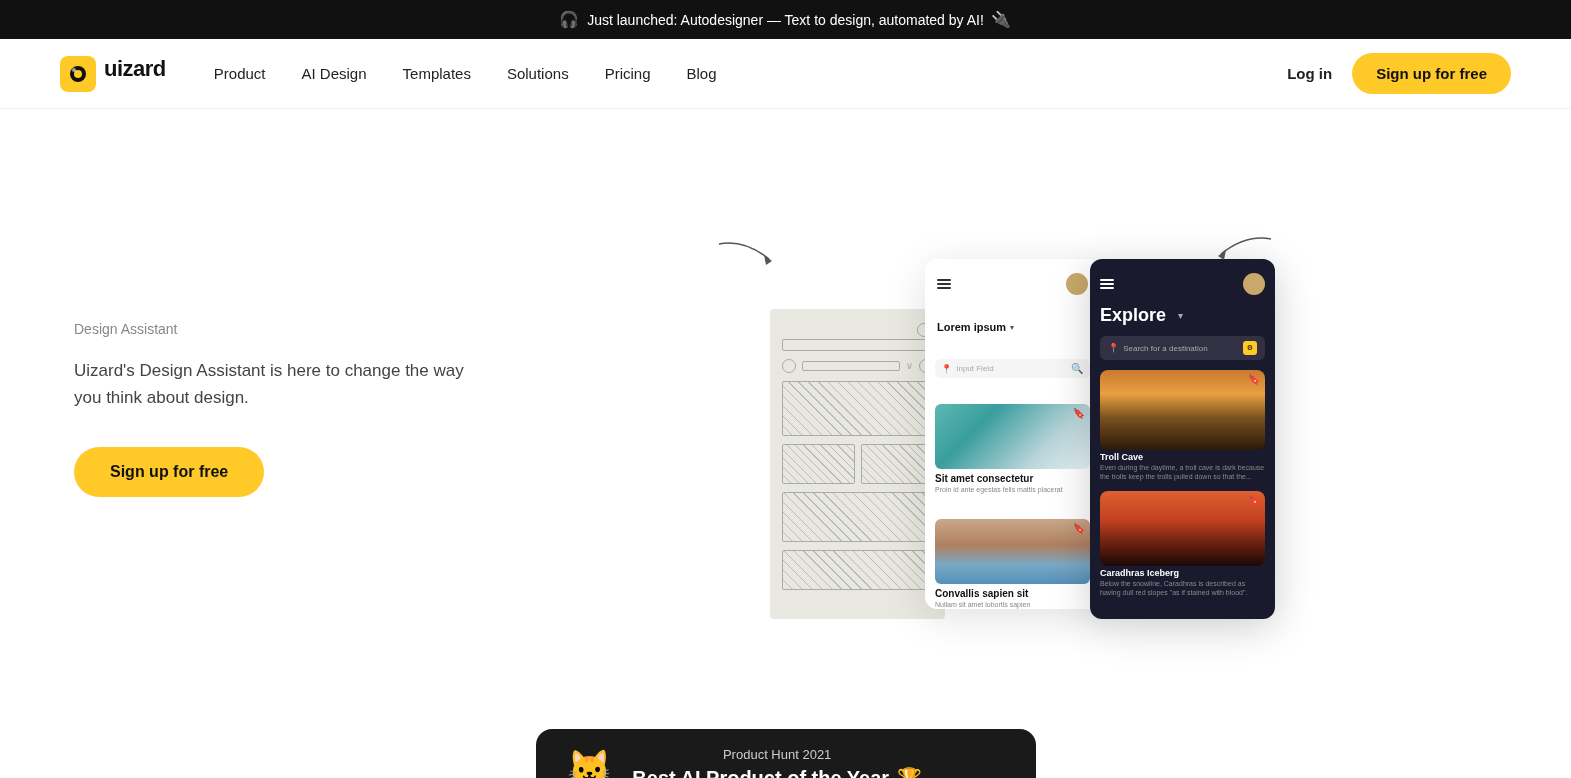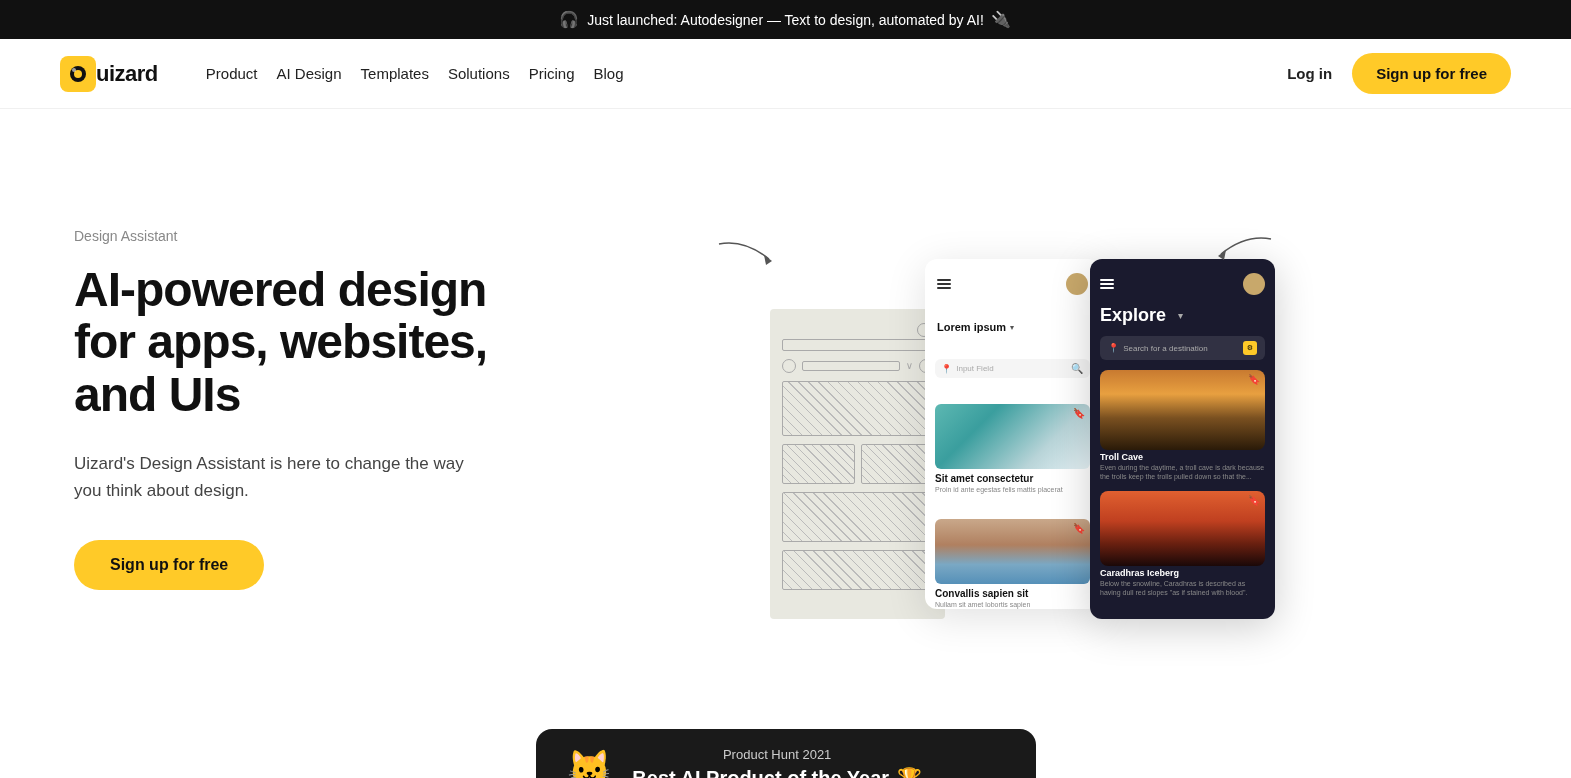--- a/index.html
+++ b/index.html
@@ -22,22 +22,22 @@
     
     nav {
       display: flex;
       align-items: center;
       padding: 14px 60px;
       border-bottom: 1px solid #f0f0f0;
       gap: 0;
     }
     .nav-logo {
       display: flex;
-      align-items: center;
-      gap: 0;
+      align-items: flex-start;
+      gap: 8px;
       margin-right: 48px;
       text-decoration: none;
     }
     .logo-icon {
       width: 36px;
       height: 36px;
       background: #FFCA28;
       border-radius: 8px;
       display: flex;
       align-items: center;
@@ -46,21 +46,21 @@
     }
     .logo-text {
       font-size: 22px;
       font-weight: 700;
       color: #111;
       letter-spacing: -0.5px;
     }
     .nav-links {
       display: flex;
       align-items: center;
-      gap: 19px;
+      gap: 36px;
       flex: 1;
     }
     .nav-link {
       font-size: 15px;
       color: #222;
       text-decoration: none;
       font-weight: 500;
     }
     .nav-right {
       display: flex;
@@ -413,21 +413,20 @@
   <div class="nav-right">
     <button class="btn-login">Log in</button>
     <button class="btn-signup">Sign up for free</button>
   </div>
 </nav>
 
 <div class="hero">
 
   <div class="hero-content">
     <div class="hero-label">Design Assistant</div>
-    <h1 class="hero-title">AI-powered design for apps, websites, and UIs</h1>
     <p class="hero-desc">Uizard's Design Assistant is here to change the way you think about design.</p>
     <button class="btn-hero-signup">Sign up for free</button>
   </div>
 
   <div class="hero-visuals">
 
     <div class="mockup-sketch">
       <div class="sketch-icon"></div>
       <div class="sketch-line"></div>
       <div style="width:100%;display:flex;gap:6px;align-items:center">

